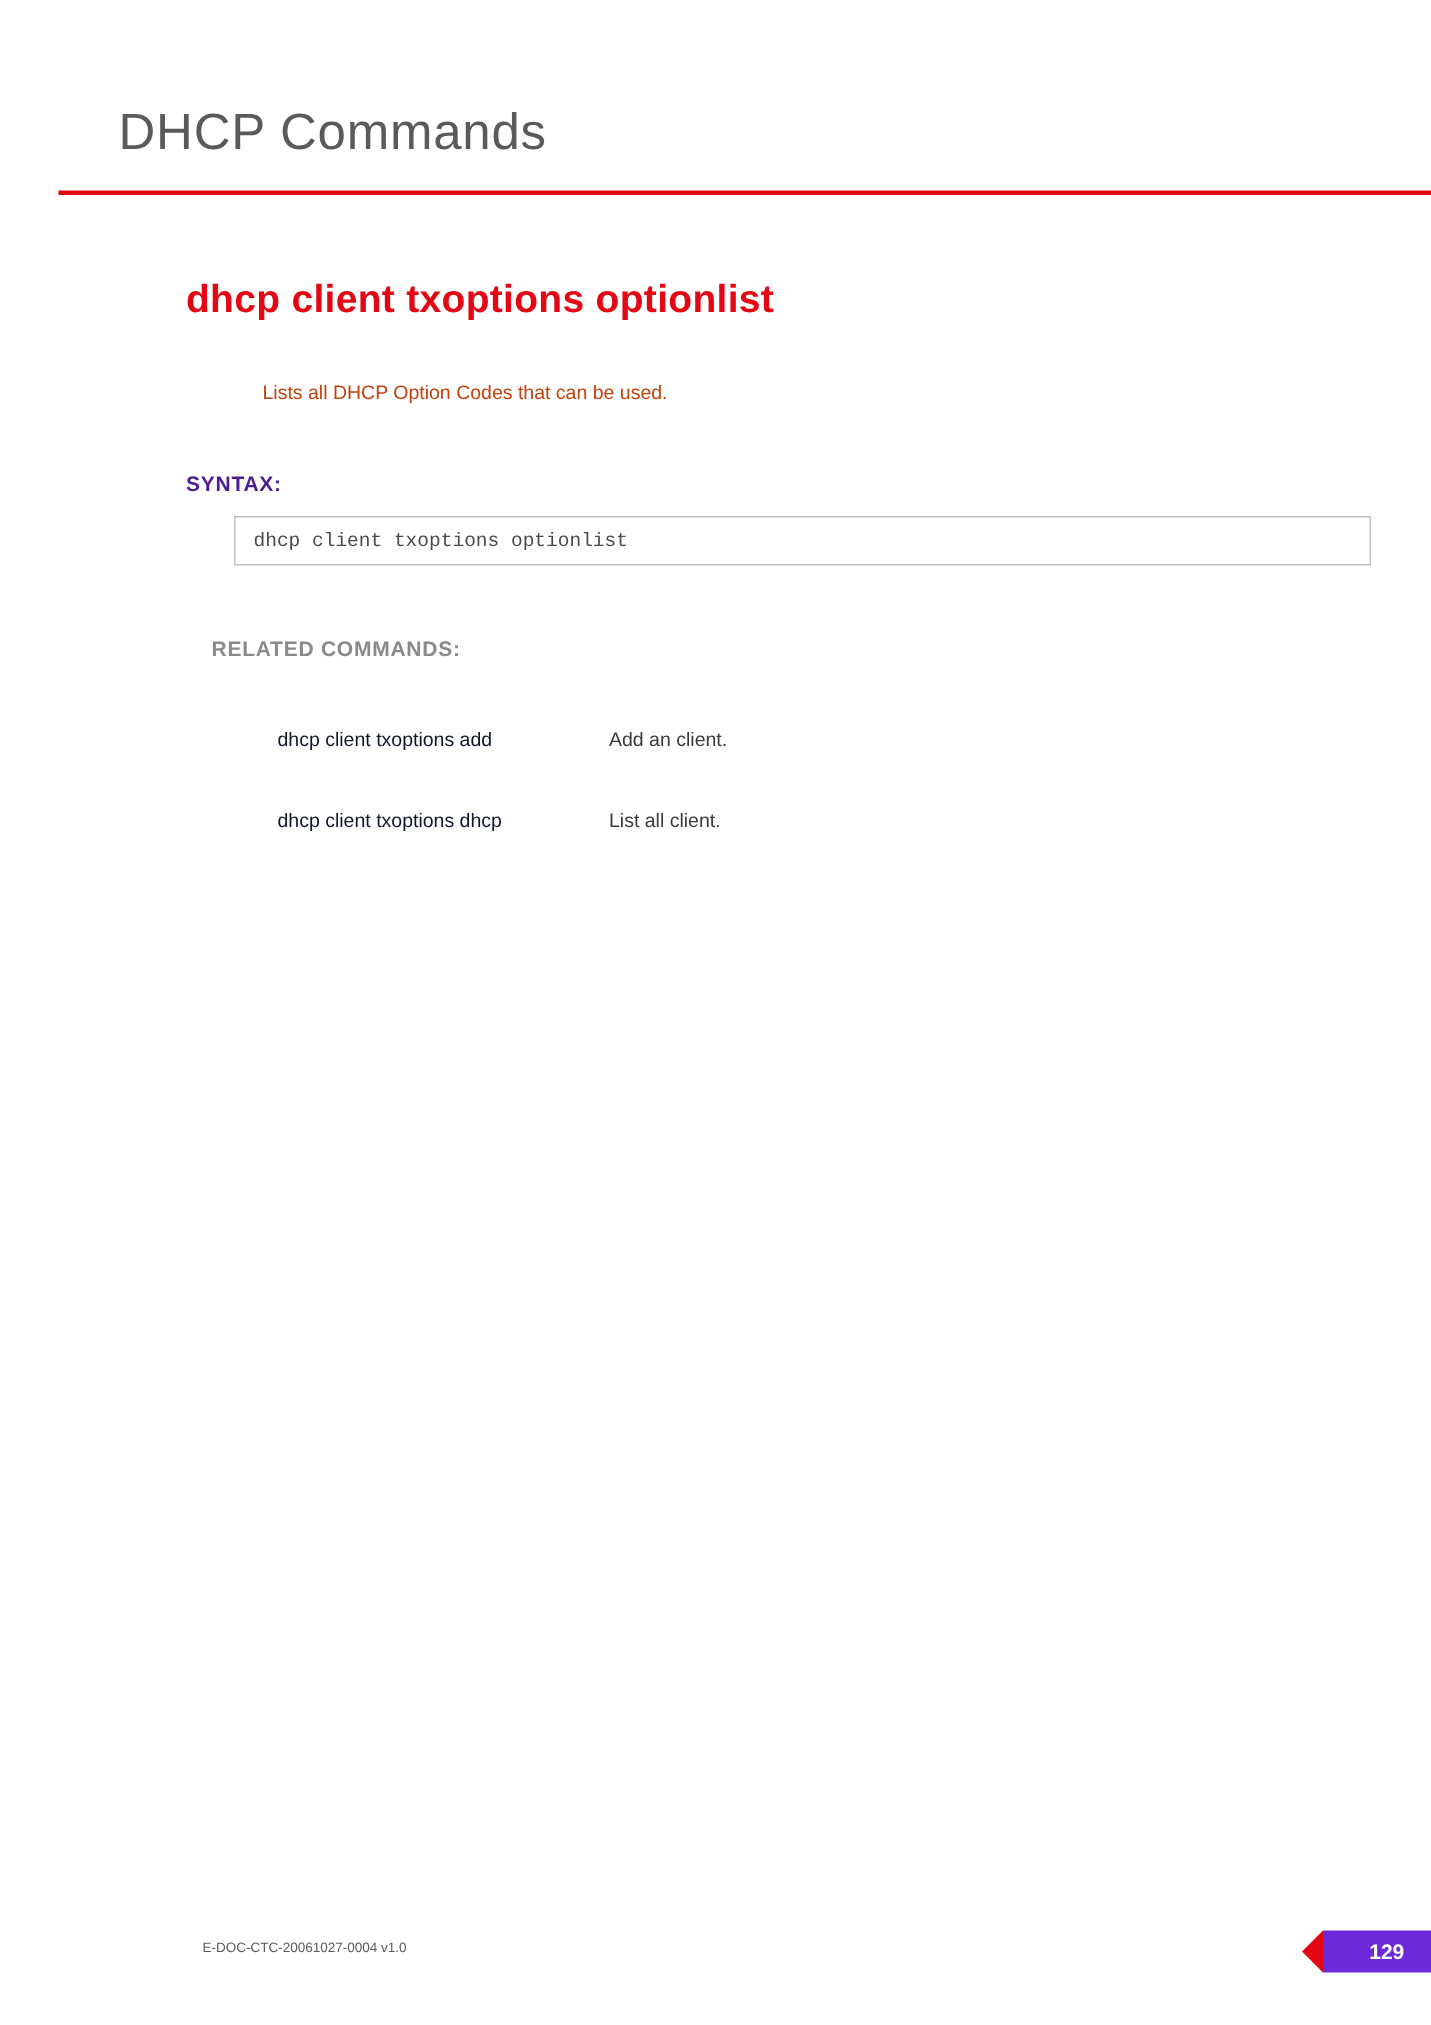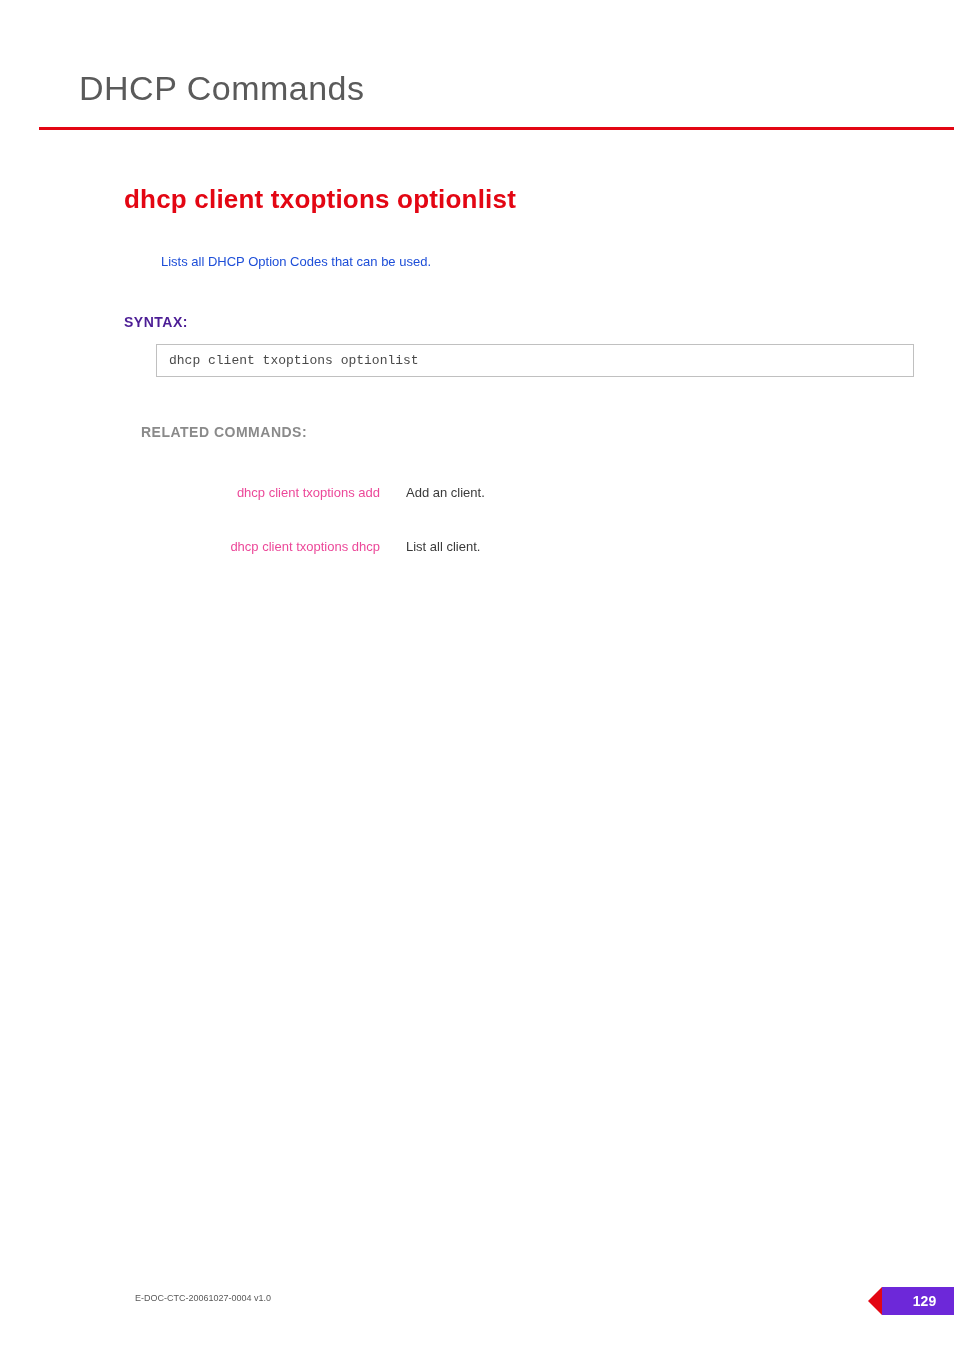--- a/index.html
+++ b/index.html
@@ -36,23 +36,23 @@
       top: 145px;
       left: 85px;
       font-size: 26px;
       font-weight: bold;
       color: #e30613;
       letter-spacing: 0.2px;
     }
     .description {
       position: absolute;
       top: 215px;
-      left: 122px;
+      left: 136px;
       font-size: 13px;
-      color: #1d4ed8;
+      color: #c2410c;
     }
     .syntax-label {
       position: absolute;
       top: 275px;
       left: 85px;
       font-size: 14px;
       font-weight: bold;
       color: #4c1d95;
       letter-spacing: 0.5px;
     }
@@ -81,22 +81,21 @@
       top: 420px;
       left: 120px;
     }
     .related-row {
       display: flex;
       margin-bottom: 6px;
     }
     .related-cmd {
       width: 195px;
       font-size: 13px;
-      color: #ec4899;
-      text-align: right;
+      color: #0f172a;
     }
     .related-desc {
       font-size: 13px;
       color: #3a3a3a;
     }
     .footer-doc {
       position: absolute;
       bottom: 60px;
       left: 96px;
       font-size: 9px;

